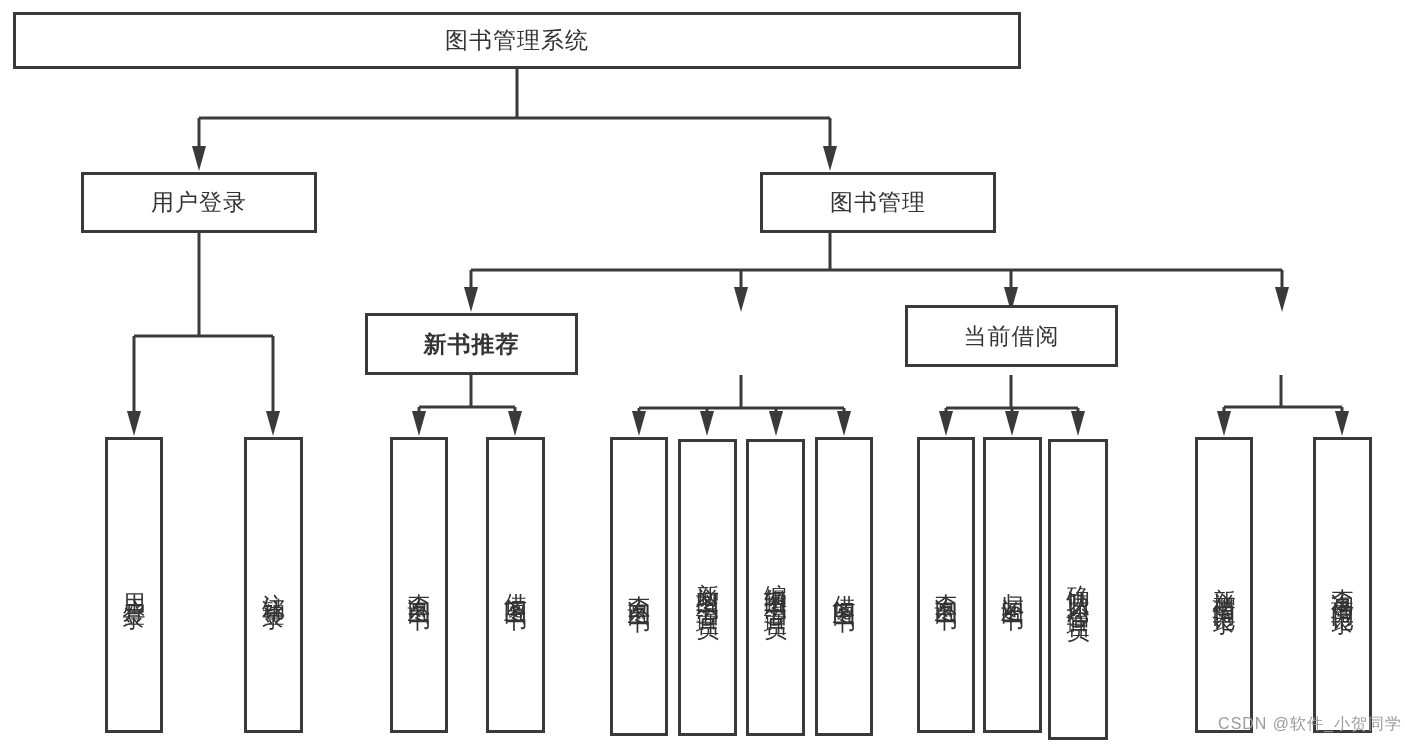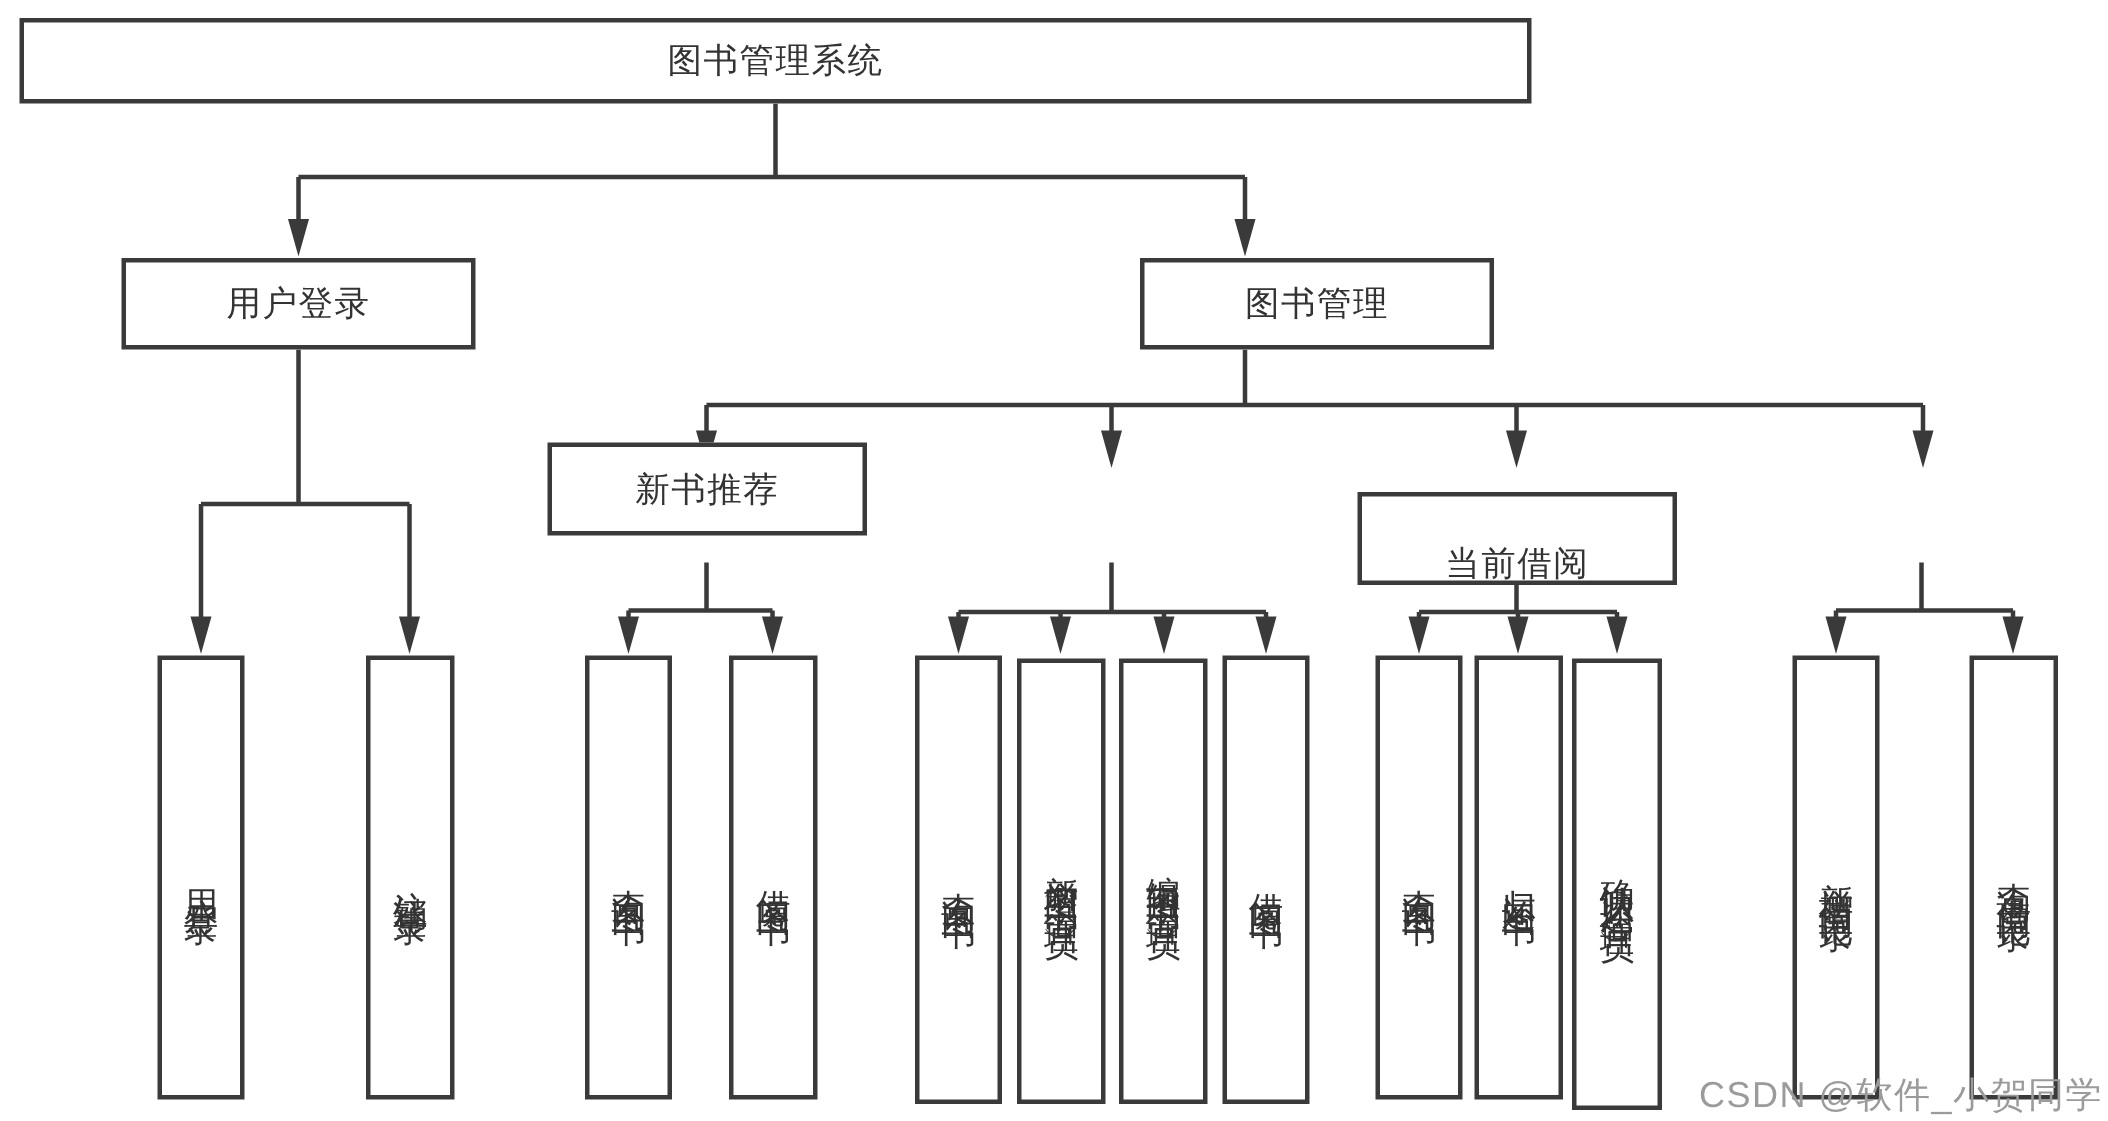--- a/index.html
+++ b/index.html
@@ -45,21 +45,21 @@
     writing-mode:vertical-rl;
     text-orientation:mixed;
     font-size:23px;
     letter-spacing:5px;
     line-height:1;
   }
   .watermark{
     position:absolute;
     top:714px;
     right:3px;
-    font-size:24px;
+    font-size:16px;
     letter-spacing:1px;
     color:var(--wm);
     white-space:nowrap;
   }
 </style>
 </head>
 <body>
 
 <div class="canvas">
 
@@ -103,24 +103,24 @@
     <span>图书管理系统</span>
   </div>
 
   <div class="node hbox" style="left:81px;top:172px;width:236px;height:61px;">
     <span>用户登录</span>
   </div>
   <div class="node hbox" style="left:712px;top:172px;width:236px;height:61px;margin-left:48px;">
     <span>图书管理</span>
   </div>
 
-  <div class="node hbox" style="left:365px;top:295px;width:213px;height:62px;">
+  <div class="node hbox" style="left:365px;top:313px;width:213px;height:62px;font-weight:bold;">
     <span>新书推荐</span>
   </div>
-  <div class="node hbox" style="left:905px;top:328px;width:213px;height:62px;align-items:flex-end;">
+  <div class="node hbox" style="left:905px;top:305px;width:213px;height:62px;">
     <span>当前借阅</span>
   </div>
 
   <div class="node vbox" style="left:105px;top:437px;width:58px;height:296px;">
     <span>用户登录</span>
   </div>
   <div class="node vbox" style="left:244px;top:437px;width:59px;height:296px;">
     <span>注销登录</span>
   </div>
 

